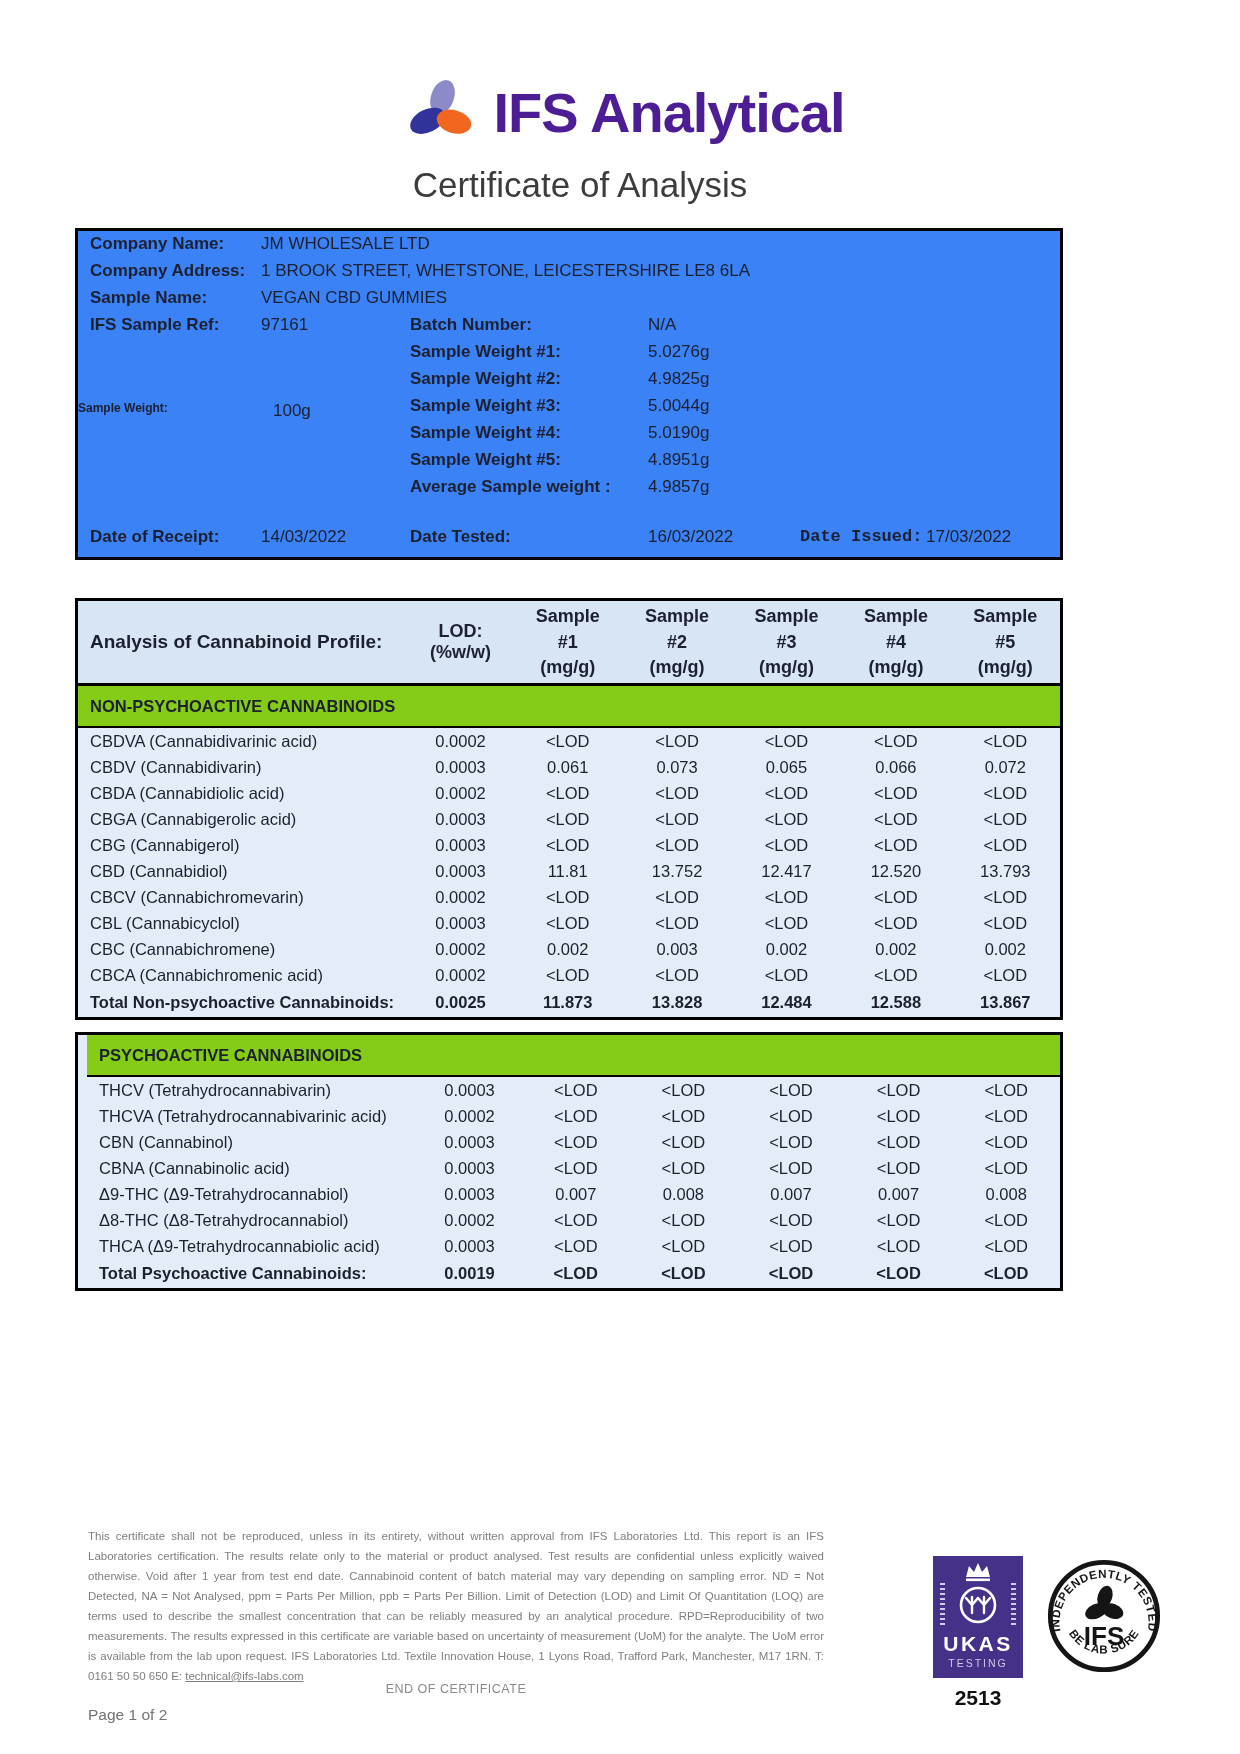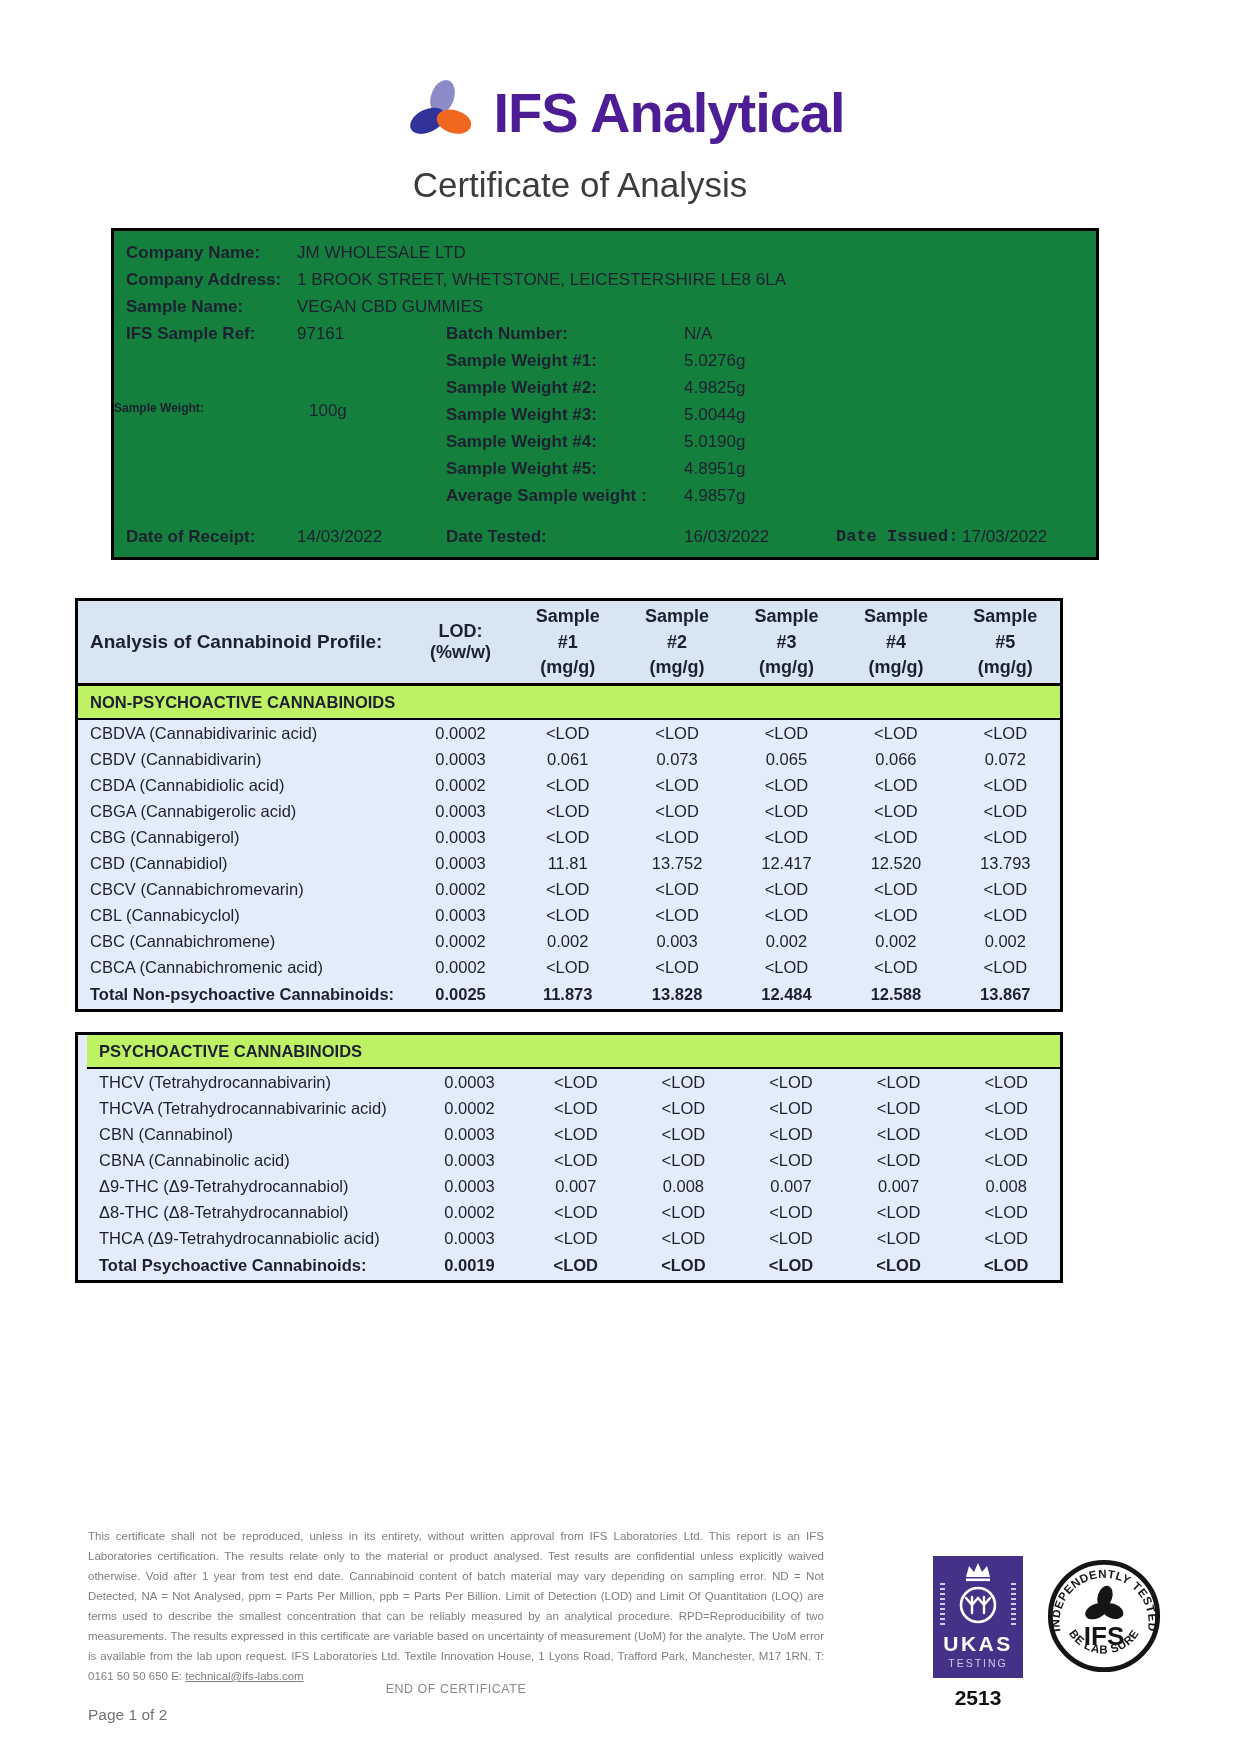--- a/index.html
+++ b/index.html
@@ -8,21 +8,21 @@
 
   
   .logo-row{position:absolute;top:72px;left:0;width:100%;display:flex;justify-content:center;align-items:center;gap:10px;}
   .logo-mark{width:88px;height:80px;flex:0 0 auto;}
   .brand{font-size:56px;font-weight:700;color:#4c1d95;letter-spacing:-1px;}
   .doc-title{position:absolute;top:165px;left:0;width:1160px;text-align:center;
              font-size:35px;color:#3c3c3c;}
 
   
   .info-box{position:absolute;top:228px;left:75px;width:988px;height:332px;box-sizing:border-box;
-            background:#15803d;border:3px solid #000;display:flex;flex-direction:column;padding-top:9px;margin-left:36px;}
+            background:#3b82f6;border:3px solid #000;display:flex;flex-direction:column;}
   .irow{display:flex;height:27px;align-items:center;font-size:17px;line-height:1.1;}
   .ic{box-sizing:border-box;padding-left:12px;white-space:nowrap;}
   .lab{font-weight:700;}
   .w183{width:183px;flex:0 0 183px;}
   .w137{width:137px;flex:0 0 137px;padding-left:0;}
   .w250{width:250px;flex:0 0 250px;}
   .w140{width:140px;flex:0 0 140px;padding-left:0;}
   .w138{width:138px;flex:0 0 138px;font-family:Liberation Mono, monospace;}
   .grow{flex:1 1 auto;padding-left:0;}
   .spacer320{width:320px;flex:0 0 320px;}
@@ -32,22 +32,22 @@
 
   
   .atable{position:absolute;left:75px;width:988px;box-sizing:border-box;border:3px solid #000;background:#e3edf9;}
   .t1{top:598px;}
   .t2{top:1032px;padding-left:9px;}
   .thead{display:grid;grid-template-columns:330px 105px repeat(5,1fr);height:82px;
          border-bottom:3px solid #000;background:#d8e5f3;align-items:center;}
   .hmain{font-size:19px;font-weight:700;padding-left:12px;}
   .hcell{text-align:center;font-weight:700;font-size:18px;line-height:1.15;}
   .scol{display:flex;flex-direction:column;justify-content:space-between;height:72px;}
-  .section-bar{height:34px;display:flex;align-items:center;border-bottom:2px solid #000;
-               background:#bef264;font-weight:700;font-size:16.5px;padding-left:12px;box-sizing:border-box;}
+  .section-bar{height:42px;display:flex;align-items:center;border-bottom:2px solid #000;
+               background:#84cc16;font-weight:700;font-size:16.5px;padding-left:12px;box-sizing:border-box;}
   .trow{display:grid;grid-template-columns:330px 105px repeat(5,1fr);height:26px;align-items:center;font-size:16.5px;}
   .trow .cell{text-align:center;white-space:nowrap;}
   .trow .cell:first-child{text-align:left;padding-left:12px;}
   .trow.total{font-weight:700;height:29px;}
 
   
   .disclaimer{position:absolute;left:88px;top:1526px;width:736px;font-size:11.5px;line-height:20px;
               color:#7e7e7e;text-align:justify;}
   .email-link{color:#7e7e7e;text-decoration:underline;}
   .end-cert{position:absolute;left:88px;top:1682px;width:736px;text-align:center;

